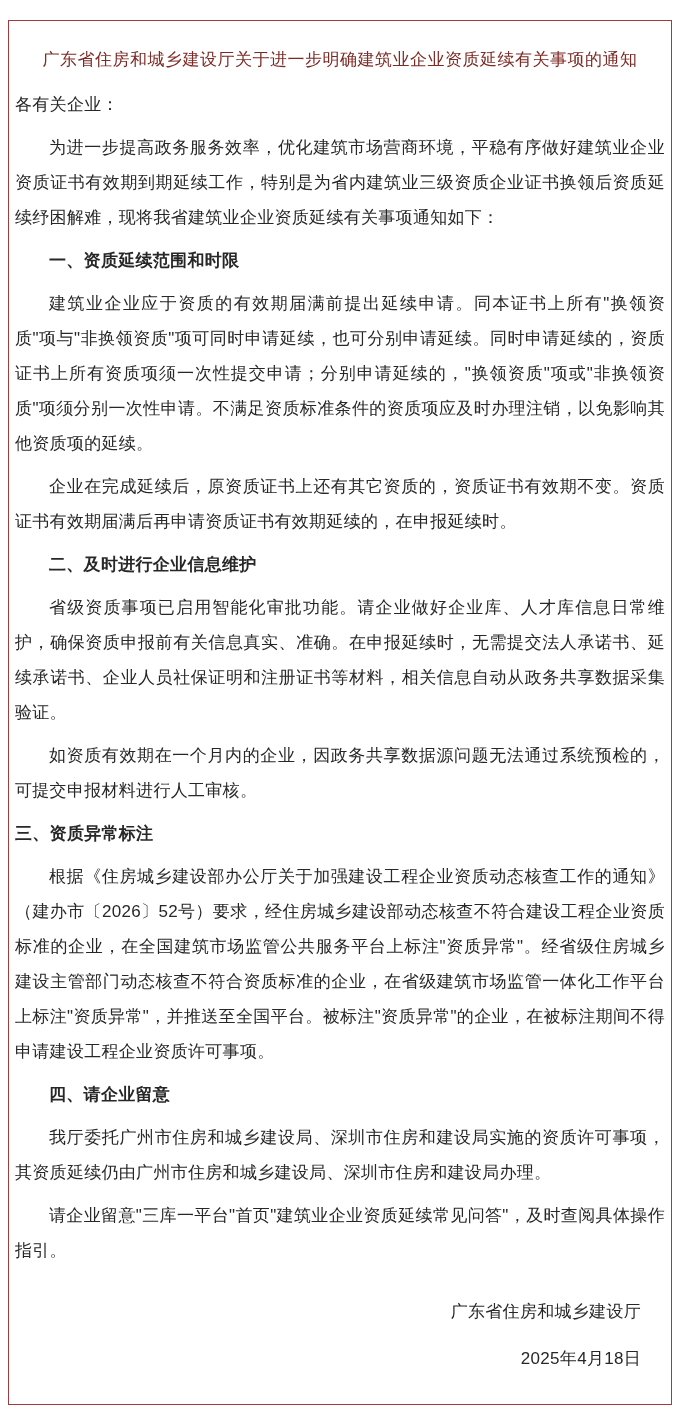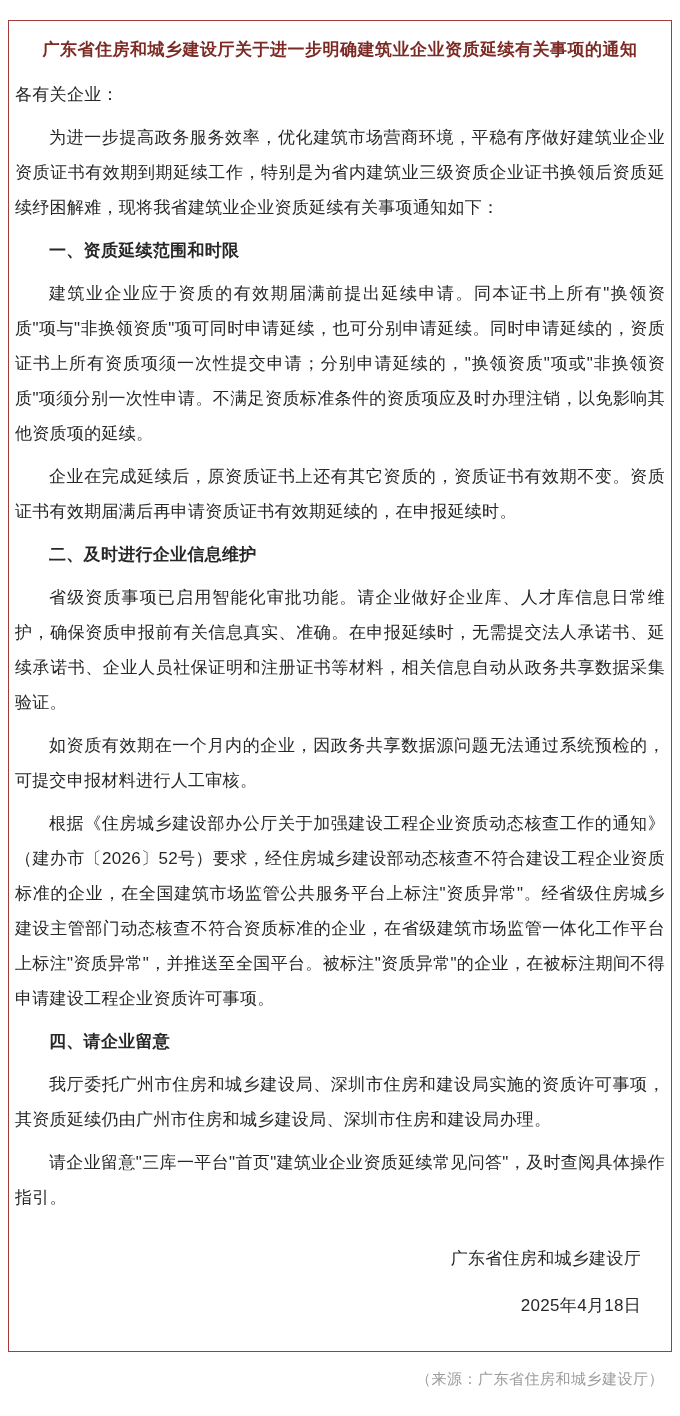--- a/index.html
+++ b/index.html
@@ -15,25 +15,25 @@
     overflow: hidden;
   }
   .frame {
     margin: 20px 8px 0 8px;
     border: 1px solid var(--border-color, #a23b39);
     padding: 12px 6px 16px 6px;
     box-sizing: border-box;
   }
   .doc-title {
     color: var(--title-color, #7c2a24);
-    font-weight: bold;
+    font-weight: normal;
     font-size: 17px;
     line-height: 26px;
     text-align: center;
-    margin: 4px 0 14px 0;
+    margin: 14px 0 14px 0;
     letter-spacing: 0.5px;
   }
   .blk {
     font-size: 17px;
     line-height: 35px;
     margin: 8px 0;
     letter-spacing: 0.3px;
   }
   .para {
     text-align: justify;
@@ -73,20 +73,21 @@
   <div class="blk para indent">为进一步提高政务服务效率，优化建筑市场营商环境，平稳有序做好建筑业企业资质证书有效期到期延续工作，特别是为省内建筑业三级资质企业证书换领后资质延续纾困解难，现将我省建筑业企业资质延续有关事项通知如下：</div>
 
   <div class="blk heading indent">一、资质延续范围和时限</div>
   <div class="blk para indent">建筑业企业应于资质的有效期届满前提出延续申请。同本证书上所有"换领资质"项与"非换领资质"项可同时申请延续，也可分别申请延续。同时申请延续的，资质证书上所有资质项须一次性提交申请；分别申请延续的，"换领资质"项或"非换领资质"项须分别一次性申请。不满足资质标准条件的资质项应及时办理注销，以免影响其他资质项的延续。</div>
   <div class="blk para indent">企业在完成延续后，原资质证书上还有其它资质的，资质证书有效期不变。资质证书有效期届满后再申请资质证书有效期延续的，在申报延续时。</div>
 
   <div class="blk heading indent">二、及时进行企业信息维护</div>
   <div class="blk para indent">省级资质事项已启用智能化审批功能。请企业做好企业库、人才库信息日常维护，确保资质申报前有关信息真实、准确。在申报延续时，无需提交法人承诺书、延续承诺书、企业人员社保证明和注册证书等材料，相关信息自动从政务共享数据采集验证。</div>
   <div class="blk para indent">如资质有效期在一个月内的企业，因政务共享数据源问题无法通过系统预检的，可提交申报材料进行人工审核。</div>
 
+  <div class="blk heading">三、资质异常标注</div>
   <div class="blk para indent">根据《住房城乡建设部办公厅关于加强建设工程企业资质动态核查工作的通知》（建办市〔2026〕52号）要求，经住房城乡建设部动态核查不符合建设工程企业资质标准的企业，在全国建筑市场监管公共服务平台上标注"资质异常"。经省级住房城乡建设主管部门动态核查不符合资质标准的企业，在省级建筑市场监管一体化工作平台上标注"资质异常"，并推送至全国平台。被标注"资质异常"的企业，在被标注期间不得申请建设工程企业资质许可事项。</div>
 
   <div class="blk heading indent">四、请企业留意</div>
   <div class="blk para indent">我厅委托广州市住房和城乡建设局、深圳市住房和建设局实施的资质许可事项，其资质延续仍由广州市住房和城乡建设局、深圳市住房和建设局办理。</div>
   <div class="blk para indent">请企业留意"三库一平台"首页"建筑业企业资质延续常见问答"，及时查阅具体操作指引。</div>
 
   <div class="signature-block">
     <div class="blk">广东省住房和城乡建设厅</div>
     <div class="blk">2025年4月18日</div>
   </div>

